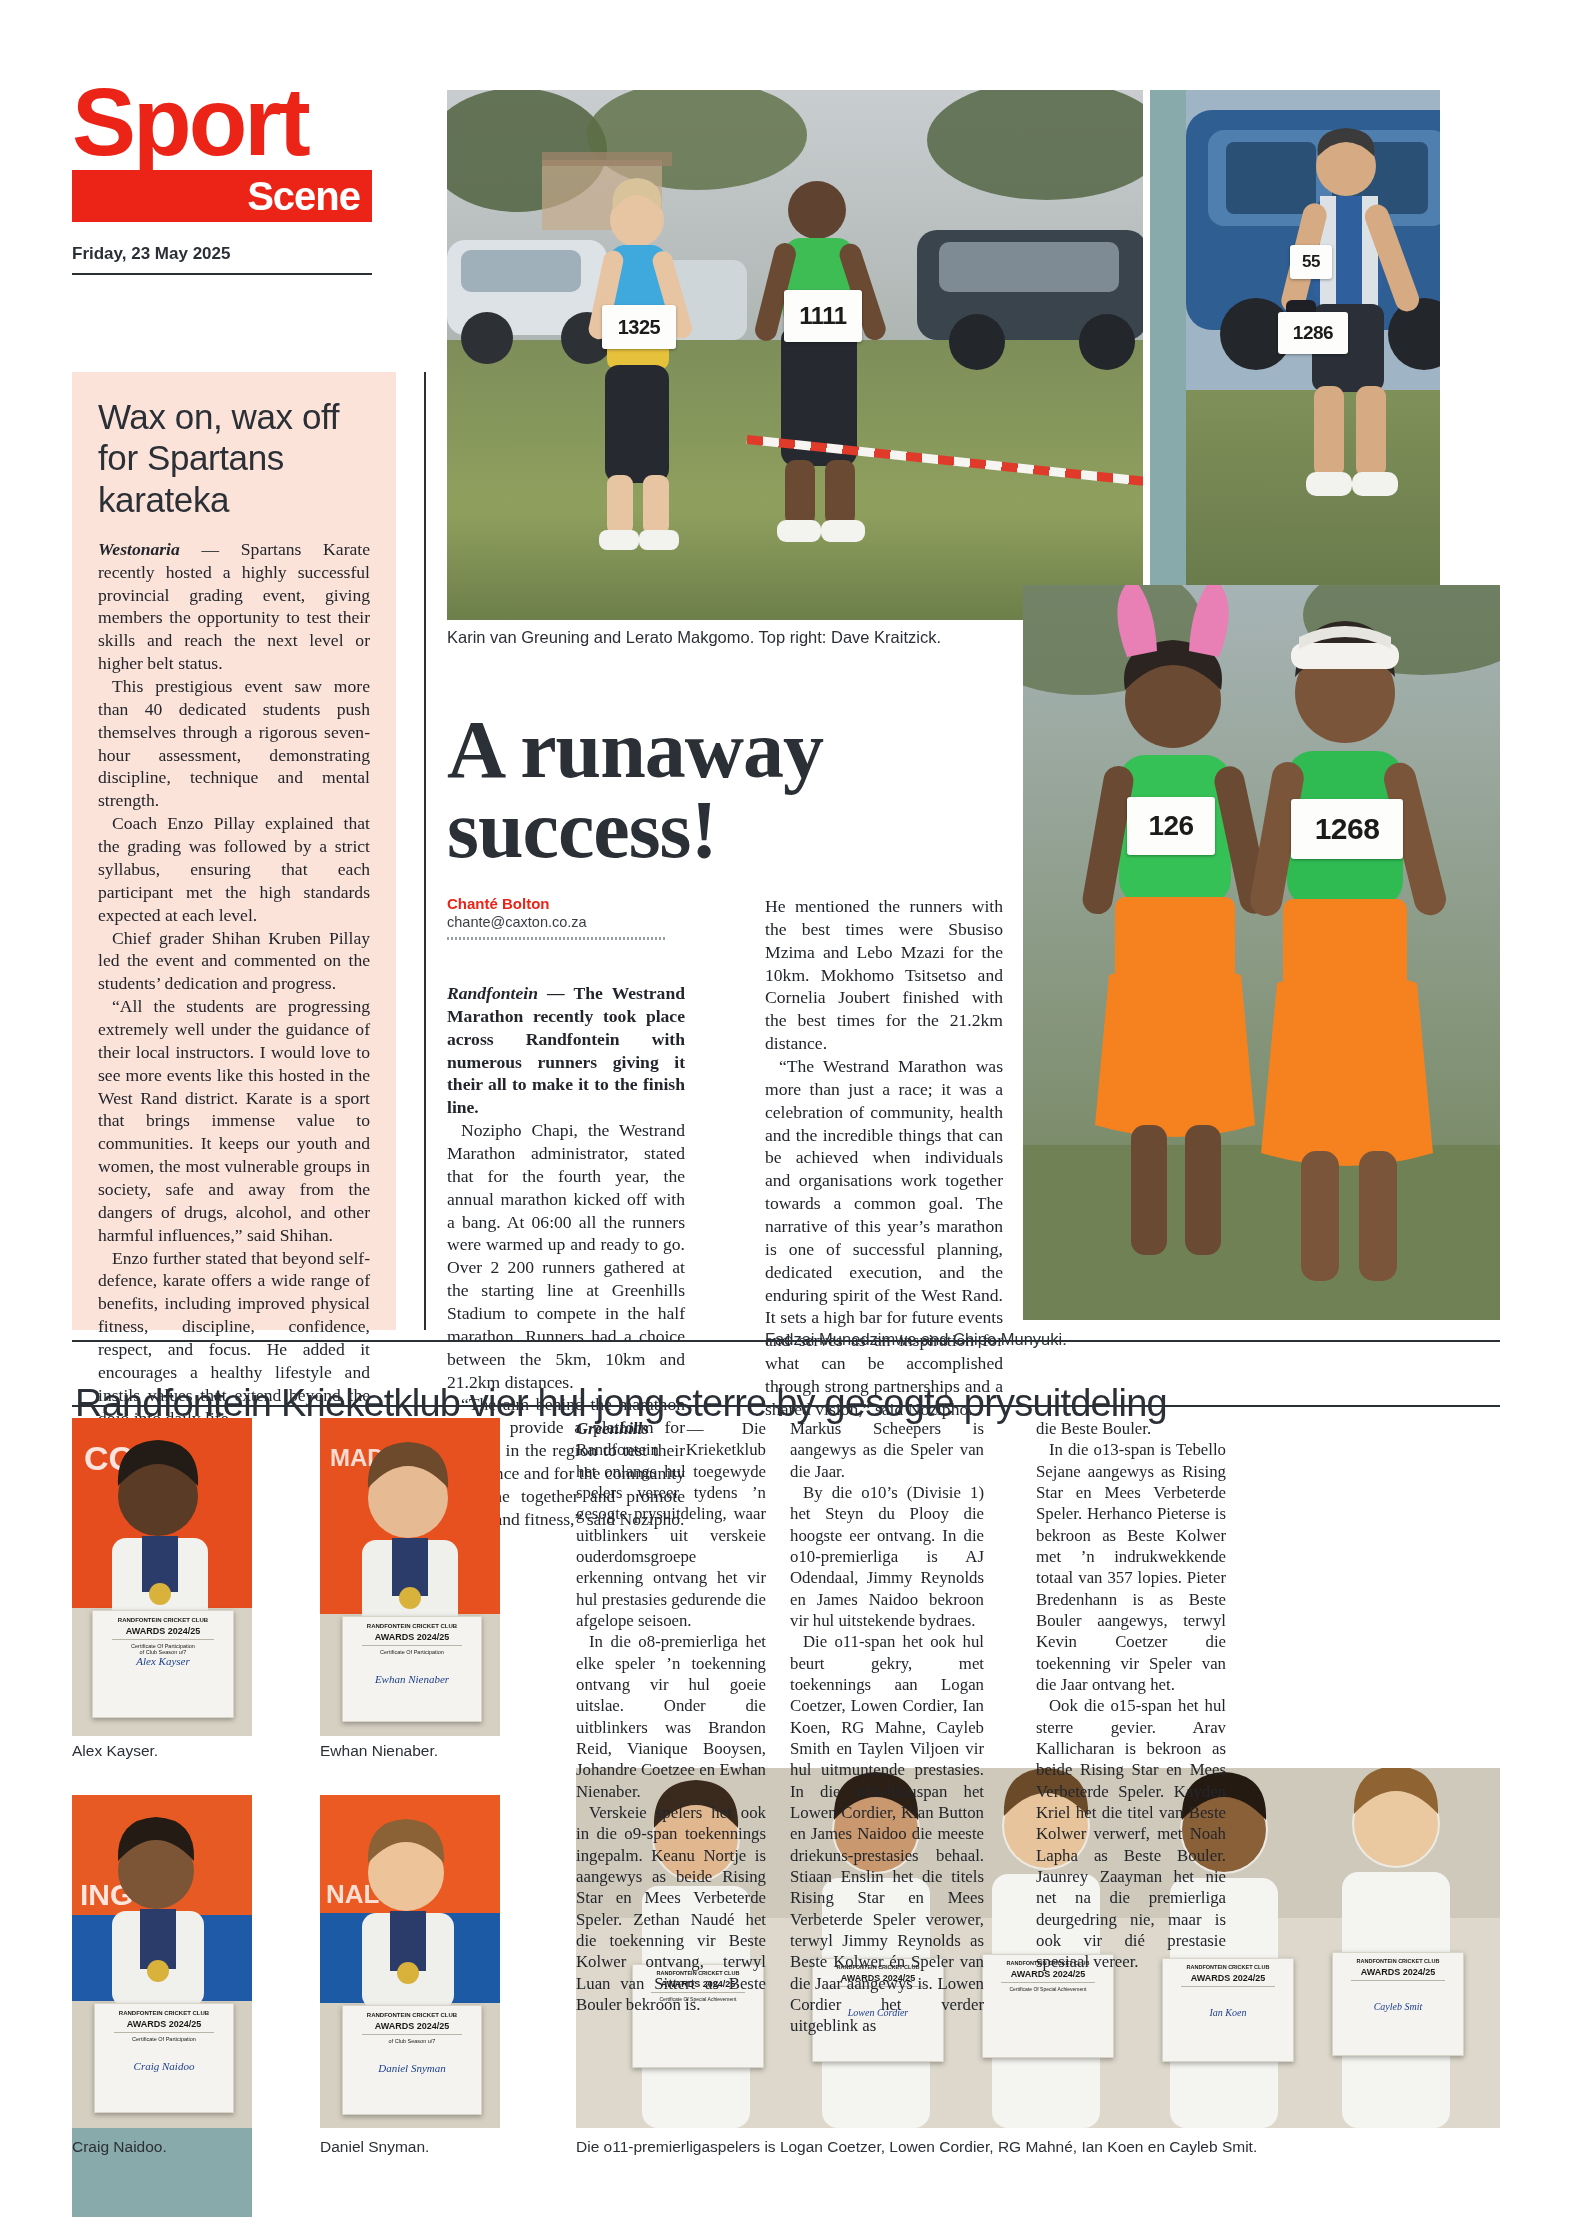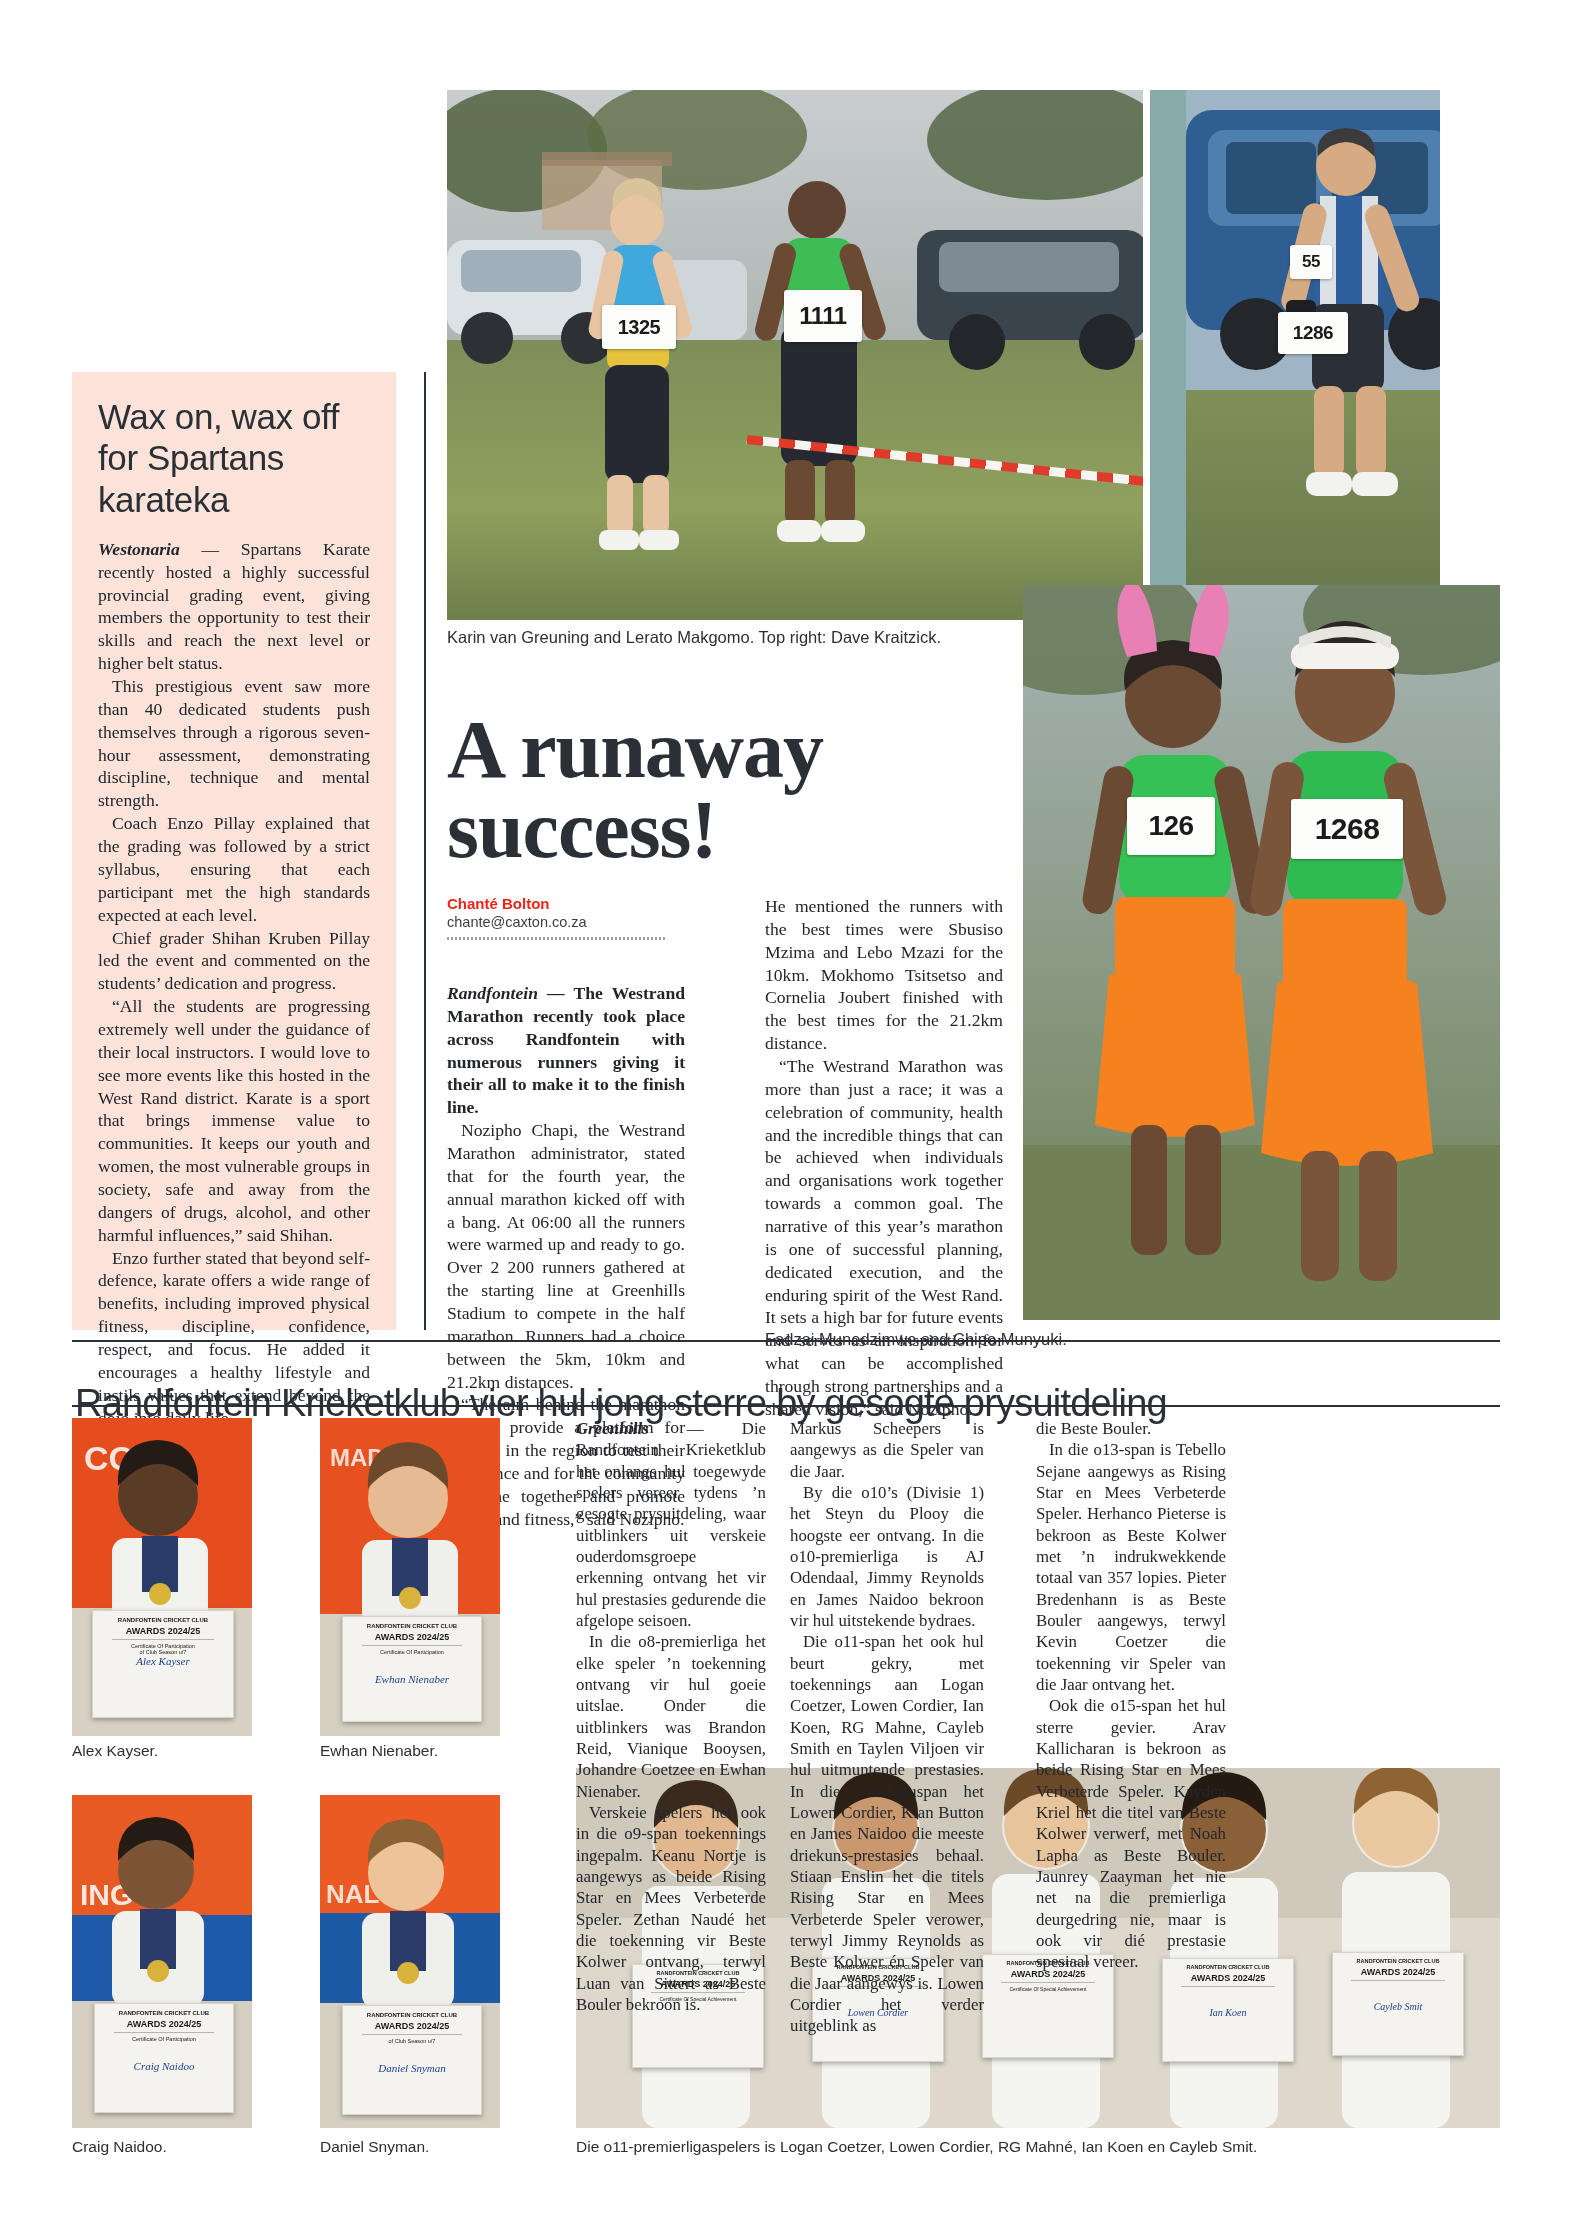--- a/index.html
+++ b/index.html
@@ -191,21 +191,21 @@
   .bot-col p { margin:0; text-indent:13px; }
   .bot-col p.first { text-indent:0; }
   .bot-col p.first .place { font-style:italic; font-weight:bold; }
   #bcol-1 { left:576px; top:1418px; width:190px; }
   #bcol-2 { left:790px; top:1418px; width:194px; }
   #bcol-3 { left:1036px; top:1418px; width:190px; }
 
   
   #bphoto-1 { left:72px; top:1418px; width:180px; height:318px; }
   #bphoto-2 { left:320px; top:1418px; width:180px; height:318px; }
-  #bphoto-3 { left:72px; top:1795px; width:180px; height:333px; }
+  #bphoto-3 { left:72px; top:1795px; width:180px; height:422px; }
   #bphoto-4 { left:320px; top:1795px; width:180px; height:333px; }
   #bphoto-wide { left:576px; top:1768px; width:924px; height:360px; }
 
   .bcap {
     position:absolute;
     font-family:"Liberation Sans", sans-serif;
     font-size:15.5px;
     color:#2b2f36;
   }
   #bcap-1 { left:72px; top:1742px; width:200px; }
@@ -237,20 +237,27 @@
   .cert .csig {
     font-family:"Liberation Serif", serif; font-style:italic;
     text-align:center; color:#1c3f8f;
   }
 </style>
 </head>
 <body>
 
 <div class="page">
 
+  <div class="masthead">
+    <div class="mast-sport">Sport</div>
+    <div class="mast-scene-bar">
+      <span class="mast-scene">Scene</span>
+    </div>
+    <div class="dateline">Friday, 23 May 2025</div>
+  </div>
 
   <div class="vline"></div>
 
   <div class="left-col">
     <h2 class="left-head">Wax on, wax off for Spartans karateka</h2>
     <div class="left-body">
       <p class="first"><span class="place">Westonaria</span> <span>— Spartans Karate recently hosted a highly successful provincial grading event, giving members the opportunity to test their skills and reach the next level or higher belt status.</span></p>
       <p>This prestigious event saw more than 40 dedicated students push themselves through a rigorous seven-hour assessment, demonstrating discipline, technique and mental strength.</p>
       <p>Coach Enzo Pillay explained that the grading was followed by a strict syllabus, ensuring that each participant met the high standards expected at each level.</p>
       <p>Chief grader Shihan Kruben Pillay led the event and commented on the students’ dedication and progress.</p>

